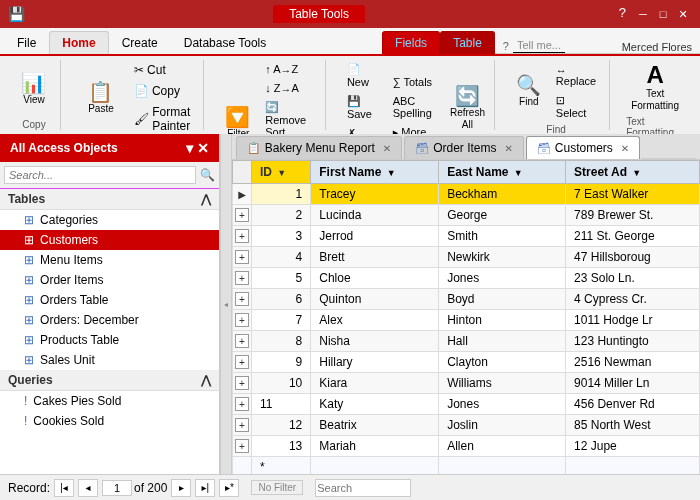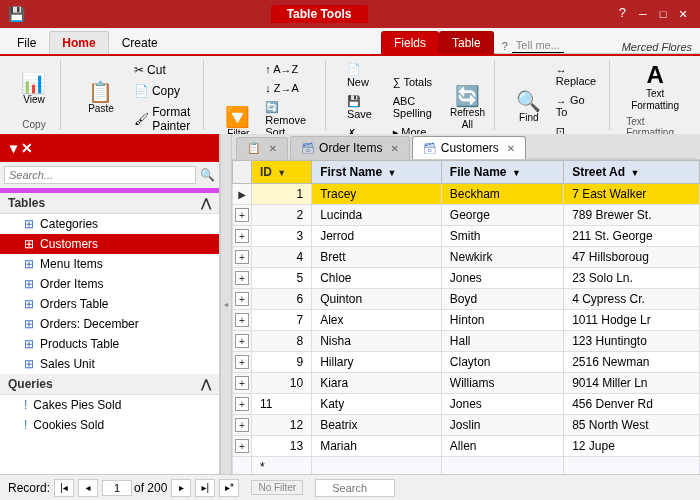--- a/index.html
+++ b/index.html
@@ -14,40 +14,40 @@
       align-items: center;
       padding: 0 8px;
       justify-content: space-between;
     }
     .title-bar-left { display: flex; align-items: center; gap: 6px; }
     .title-bar-controls { display: flex; gap: 2px; }
     .title-bar-btn { width: 18px; height: 18px; background: transparent; border: none; color: white; cursor: pointer; font-size: 11px; display: flex; align-items: center; justify-content: center; }
     .ribbon-tabs { background: #f5f5f5; display: flex; height: 26px; align-items: flex-end; padding-left: 4px; }
     .ribbon-tab { padding: 4px 12px; font-size: 12px; cursor: pointer; border: 1px solid transparent; border-bottom: none; border-radius: 3px 3px 0 0; }
     .ribbon-tab.active { background: #e8e8e8; border-color: #ccc; color: #cc0000; font-weight: bold; }
-    .ribbon-tab.table-tools { background: #cc0000; color: #ffffff; border-color: #aa0000; }
+    .ribbon-tab.table-tools { background: #cc0000; color: #7dd3fc; border-color: #aa0000; }
 
     .ribbon-content { background: #f0f0f0; border-top: 2px solid #cc0000; padding: 4px 8px; display: flex; gap: 8px; align-items: flex-start; height: 80px; }
     .ribbon-group { display: flex; flex-direction: column; align-items: center; border-right: 1px solid #ccc; padding: 0 8px; height: 100%; justify-content: space-between; }
     .ribbon-group:last-child { border-right: none; }
     .ribbon-group-label { font-size: 10px; color: #555; margin-top: 2px; }
     .ribbon-btns { display: flex; gap: 4px; align-items: center; flex: 1; }
     .ribbon-btn { display: flex; flex-direction: column; align-items: center; cursor: pointer; padding: 2px 4px; border-radius: 3px; border: 1px solid transparent; min-width: 36px; }
     .ribbon-btn .icon { font-size: 20px; line-height: 1; }
     .ribbon-btn .label { font-size: 10px; margin-top: 1px; }
     .ribbon-btn-small { display: flex; align-items: center; gap: 3px; cursor: pointer; padding: 2px 4px; border-radius: 2px; border: 1px solid transparent; font-size: 11px; }
     .ribbon-btn-stack { display: flex; flex-direction: column; gap: 1px; }
 
     
     .main { display: flex; height: calc(500px - 28px - 26px - 80px - 26px); }
 
     
     .sidebar { width: 220px; background: #fff; border-right: 1px solid #ccc; display: flex; flex-direction: column; overflow: hidden; }
     .sidebar-header { background: #cc0000; color: white; padding: 6px 10px; font-size: 15px; font-weight: bold; display: flex; align-items: center; justify-content: space-between; }
-    .sidebar-search { padding: 4px; background: #f0f0f0; border-bottom: 5px solid #d946ef; display: flex; align-items: center; gap: 4px; }
+    .sidebar-search { padding: 4px; background: #f0f0f0; border-bottom: 1px solid #d946ef; display: flex; align-items: center; gap: 4px; }
     .sidebar-search input { flex: 1; border: 1px solid #ccc; padding: 2px 4px; font-size: 11px; background: white; }
     .sidebar-content { flex: 1; overflow-y: auto; }
     .sidebar-section { }
     .sidebar-section-header { background: #f0f0f0; padding: 3px 8px; font-weight: bold; font-size: 11px; display: flex; align-items: center; justify-content: space-between; border-bottom: 1px solid #ddd; color: #333; }
     .sidebar-item { padding: 3px 8px 3px 24px; cursor: pointer; display: flex; align-items: center; gap: 6px; font-size: 12px; }
     .sidebar-item.active { background: #cc0000; color: white; }
 
     
     .doc-area { flex: 1; background: #f0f0f0; display: flex; flex-direction: column; overflow: hidden; }
     .doc-tabs { display: flex; background: #e0e0e0; border-bottom: 1px solid #ccc; padding: 2px 4px 0; gap: 2px; align-items: flex-end; }
@@ -63,64 +63,67 @@
     td { border: 1px solid #ddd; padding: 3px 8px; font-size: 12px; white-space: nowrap; }
     tr:nth-child(even) td { background: #f8f8f8; }
     tr.selected td { background: #ffd700; }
     .expand-btn { width: 14px; height: 14px; border: 1px solid #999; background: white; display: inline-flex; align-items: center; justify-content: center; cursor: pointer; font-size: 10px; color: #333; }
 
     
     .status-bar { background: #f0f0f0; border-top: 1px solid #ccc; height: 26px; display: flex; align-items: center; padding: 0 8px; gap: 4px; font-size: 11px; }
     .status-nav-btn { width: 20px; height: 18px; border: 1px solid #ccc; background: white; cursor: pointer; display: flex; align-items: center; justify-content: center; font-size: 10px; }
     .status-record { display: flex; align-items: center; gap: 2px; }
     .status-record-input { width: 30px; border: 1px solid #ccc; text-align: center; font-size: 11px; padding: 1px; }
-    .status-search { margin-left: 8px; border: 1px solid #ccc; padding: 2px 16px; width: 80px; font-size: 11px; }
+    .status-search { margin-left: 8px; border: 1px solid #ccc; padding: 2px 1px; width: 96px; font-size: 11px; }
 
     .main-wrapper { display: flex; flex-direction: column; height: calc(500px - 28px - 26px - 80px); }
   </style>
 </head>
 <body>
 
 <div class="title-bar">
   <div class="title-bar-left">
     <span style="font-size:14px; color:white;">💾</span>
   </div>
-  <div style="flex:1; text-align:center;font-weight:bold;">
+  <div style="flex:1; text-align:center;">
     <span style="font-size:12px; background:#cc0000; padding:2px 16px; border-radius:3px 3px 0 0;">Table Tools</span>
   </div>
   <div class="title-bar-controls">
     <span style="color:white; font-size:13px; cursor:pointer; padding:0 6px;">?</span>
     <button class="title-bar-btn">─</button>
     <button class="title-bar-btn">□</button>
     <button class="title-bar-btn">✕</button>
   </div>
 </div>
 
 <div class="ribbon-tabs">
   <div class="ribbon-tab">
     <span>File</span>
   </div>
   <div class="ribbon-tab active">
     <span>Home</span>
   </div>
   <div class="ribbon-tab">
     <span>Create</span>
   </div>
+  <div class="ribbon-tab">
+    <span>Database Tools</span>
+  </div>
   <div style="flex:1;"></div>
   <div class="ribbon-tab table-tools">
     <span>Fields</span>
   </div>
   <div class="ribbon-tab table-tools" style="background:#b00000;">
     <span>Table</span>
   </div>
   <div style="border-bottom:1px solid #ccc; flex:1; max-width:120px; display:flex; align-items:center; padding:0 8px; gap:4px;">
     <span style="font-size:11px; color:#666;">?</span>
     <span style="font-size:11px; color:#888; cursor:text; border-bottom:1px solid #000000; padding:1px 4px;">Tell me...</span>
   </div>
-  <div style="border-bottom:1px solid #ccc; display:flex; align-items:flex-end; padding:0 8px;font-style:italic;">
+  <div style="border-bottom:1px solid #ccc; display:flex; align-items:flex-end; padding:0 8px;">
     <span style="font-size:11px; color:#333;">Merced Flores</span>
   </div>
 </div>
 
 <div class="ribbon-content">
 
   <div class="ribbon-group">
     <div class="ribbon-btns">
       <div class="ribbon-btn">
         <span class="icon">📊</span>
@@ -192,21 +195,20 @@
   </div>
 
   <div class="ribbon-group">
     <div class="ribbon-btns">
       <div class="ribbon-btn">
         <span class="icon">🔍</span>
         <span class="label">Find</span>
       </div>
       <div class="ribbon-btn-stack">
         <div class="ribbon-btn-small">↔ Replace</div>
-        <div class="ribbon-btn-small">→ Go To</div>
         <div class="ribbon-btn-small">⊡ Select</div>
       </div>
     </div>
     <span class="ribbon-group-label">Find</span>
   </div>
 
   <div class="ribbon-group" style="border-right:none;">
     <div class="ribbon-btns">
       <div class="ribbon-btn">
         <span class="icon" style="font-size:24px; font-weight:bold;">A</span>
@@ -216,20 +218,21 @@
     </div>
     <span class="ribbon-group-label">Text Formatting</span>
   </div>
 </div>
 
 <div class="main-wrapper">
   <div class="main">
 
     <div class="sidebar">
       <div class="sidebar-header">
+        <span>All Access Objects</span>
         <div style="display:flex; gap:4px;">
           <span style="cursor:pointer; font-size:14px;">▾</span>
           <span style="cursor:pointer; font-size:14px;">✕</span>
         </div>
       </div>
       <div class="sidebar-search">
         <input type="text" style="font-style: italic; color: rgb(136, 136, 136);" placeholder="Search...">
         <span style="font-size:12px;">🔍</span>
       </div>
       <div class="sidebar-content">
@@ -292,20 +295,21 @@
 
     <div style="width:12px; background:#e0e0e0; border-left:1px solid #ccc; border-right:1px solid #ccc; display:flex; flex-direction:column; align-items:center; justify-content:center; cursor:col-resize;">
       <span style="font-size:8px; color:#888;">◂</span>
     </div>
 
     <div class="doc-area">
 
       <div class="doc-tabs">
         <div class="doc-tab">
           <span style="color:#4472c4; font-size:11px;">📋</span>
+          <span>Bakery Menu Report</span>
           <span class="close">✕</span>
         </div>
         <div class="doc-tab">
           <span style="color:#4472c4; font-size:11px;">🗃</span>
           <span>Order Items</span>
           <span class="close">✕</span>
         </div>
         <div class="doc-tab active">
           <span style="color:#4472c4; font-size:11px;">🗃</span>
           <span>Customers</span>
@@ -321,21 +325,21 @@
               <th style="width:16px; background:#f0f0f0; border:1px solid #bbb;"></th>
               <th class="id-col">
                 <span>ID</span>
                 <span style="cursor:pointer; font-size:9px; margin-left:2px;">▼</span>
               </th>
               <th>
                 <span>First Name</span>
                 <span style="cursor:pointer; font-size:9px; margin-left:2px;">▼</span>
               </th>
               <th>
-                <span>File Name</span>
+                <span>East Name</span>
                 <span style="cursor:pointer; font-size:9px; margin-left:2px;">▼</span>
               </th>
               <th>
                 <span>Street Ad</span>
                 <span style="cursor:pointer; font-size:9px; margin-left:2px;">▼</span>
               </th>
             </tr>
           </thead>
           <tbody id="table-body">
           <tr class="selected">

